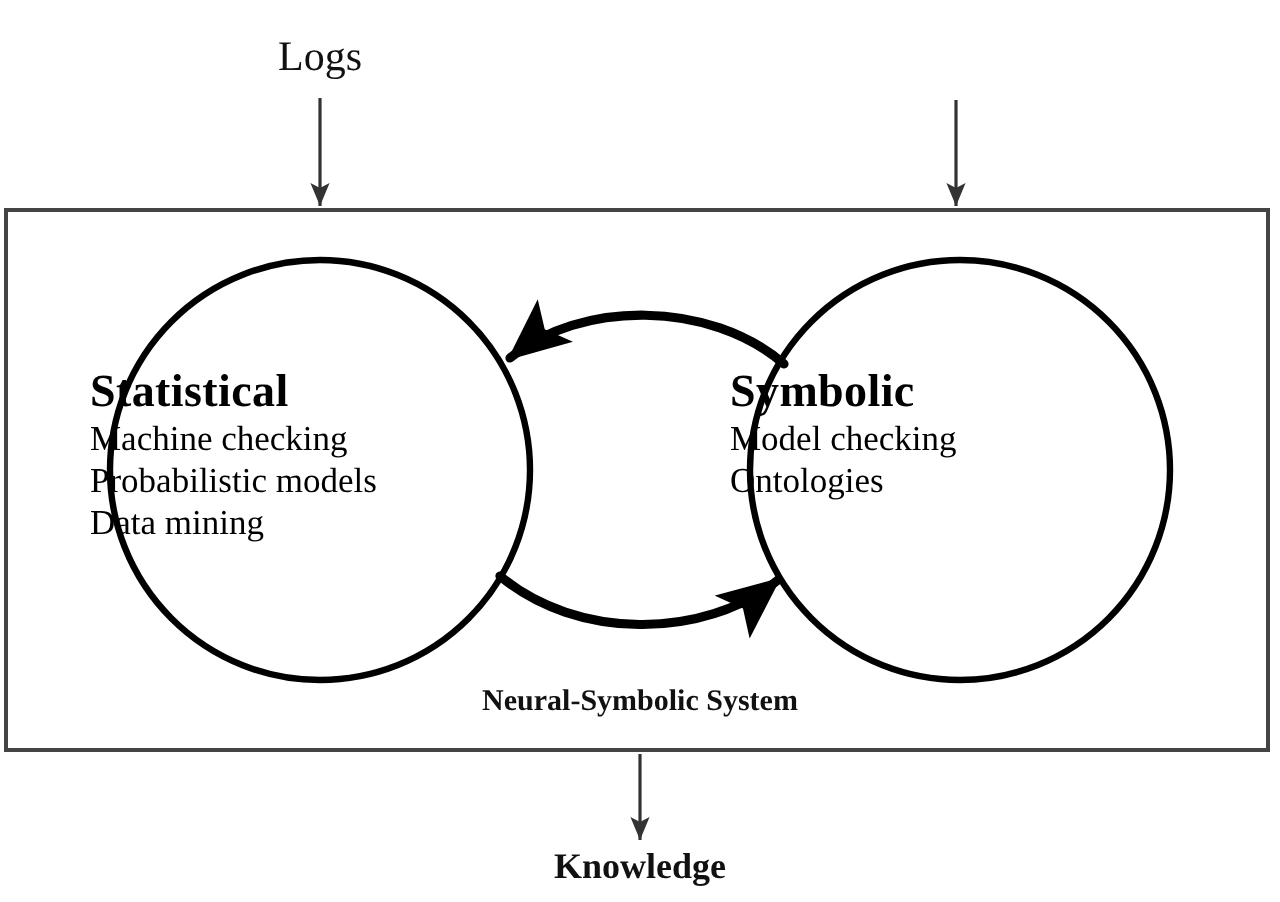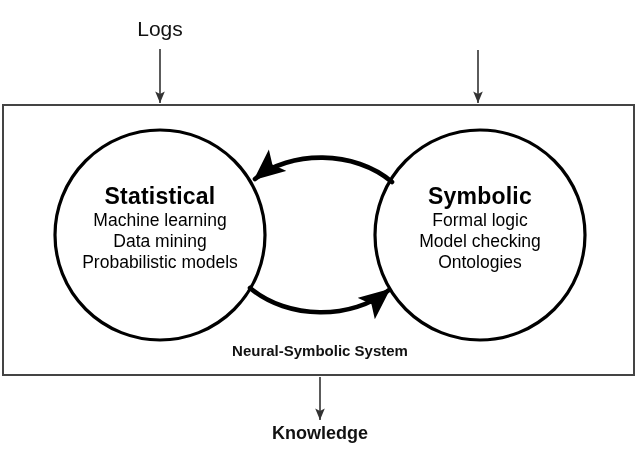--- a/index.html
+++ b/index.html
@@ -6,21 +6,21 @@
     margin: 0;
     padding: 0;
     background: #ffffff;
   }
   #canvas {
     position: relative;
     width: 640px;
     height: 451px;
     background: #ffffff;
     overflow: hidden;
-    font-family: Liberation Sans, sans-serif;
+    font-family: Liberation Serif, serif;
     color: #000000;
   }
   #vector-layer {
     position: absolute;
     left: 0;
     top: 0;
     width: 640px;
     height: 451px;
   }
   .txt {
@@ -52,21 +52,20 @@
   .system-label {
     font-size: 15px;
     font-weight: 700;
   }
   .output-label {
     font-size: 18px;
     font-weight: 700;
   }
   .circle-text-block {
     position: absolute;
-    text-align: center;
     width: 230px;
   }
   
   #statistical-text { left: 45px; top: 183px; }
   #symbolic-text { left: 365px; top: 183px; }
 </style>
 </head>
 <body>
 
 <div id="canvas">
@@ -96,28 +95,27 @@
     <path d="M 392 182 C 355 150 290 150 255 179" fill="none" stroke="#000000" stroke-width="4.6" stroke-linecap="round" marker-end="url(#arrow-bold-left)"></path>
 
     <path d="M 250 288 C 288 320 352 320 389 290" fill="none" stroke="#000000" stroke-width="4.6" stroke-linecap="round" marker-end="url(#arrow-bold-left)"></path>
   </svg>
 
   <div class="txt label-input" style="left:100px; top:17px; width:120px;">Logs</div>
 
 
   <div class="circle-text-block" id="statistical-text">
     <div class="circle-title">Statistical</div>
-    <div class="circle-line">Machine learning</div>
+    <div class="circle-line">Machine checking</div>
+    <div class="circle-line">Probabilistic models</div>
     <div class="circle-line">Data mining</div>
-    <div class="circle-line">Probabilistic models</div>
   </div>
 
   <div class="circle-text-block" id="symbolic-text">
     <div class="circle-title">Symbolic</div>
-    <div class="circle-line">Formal logic</div>
     <div class="circle-line">Model checking</div>
     <div class="circle-line">Ontologies</div>
   </div>
 
   <div class="txt system-label" style="left:200px; top:343px; width:240px;">Neural-Symbolic System</div>
 
   <div class="txt output-label" style="left:230px; top:423px; width:180px;">Knowledge</div>
 
 </div>
 

